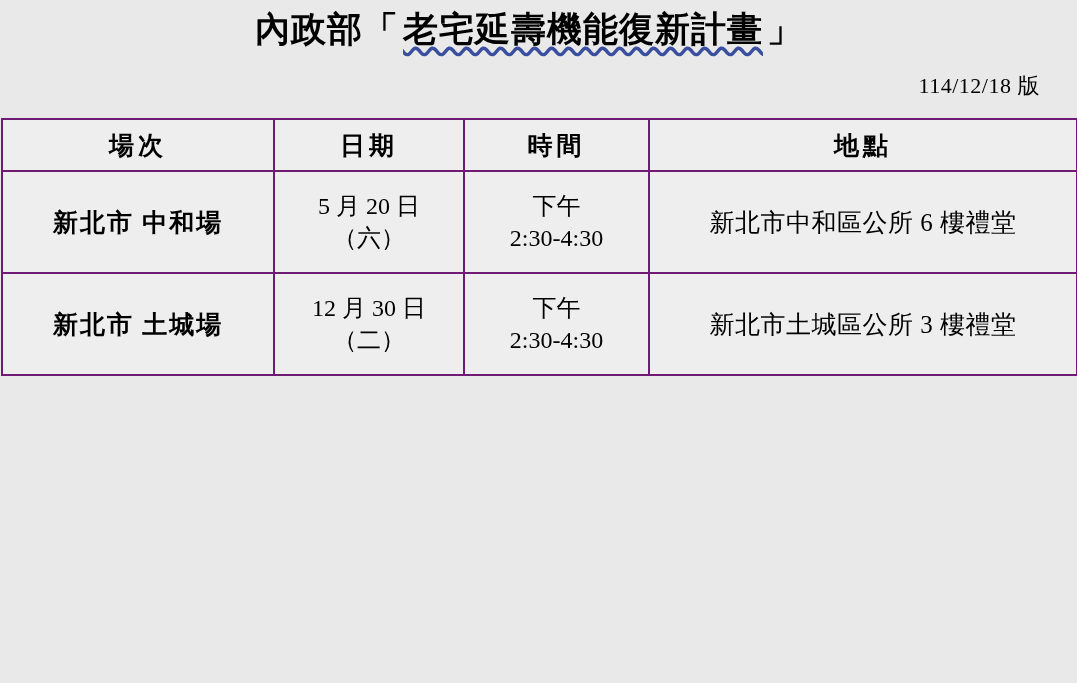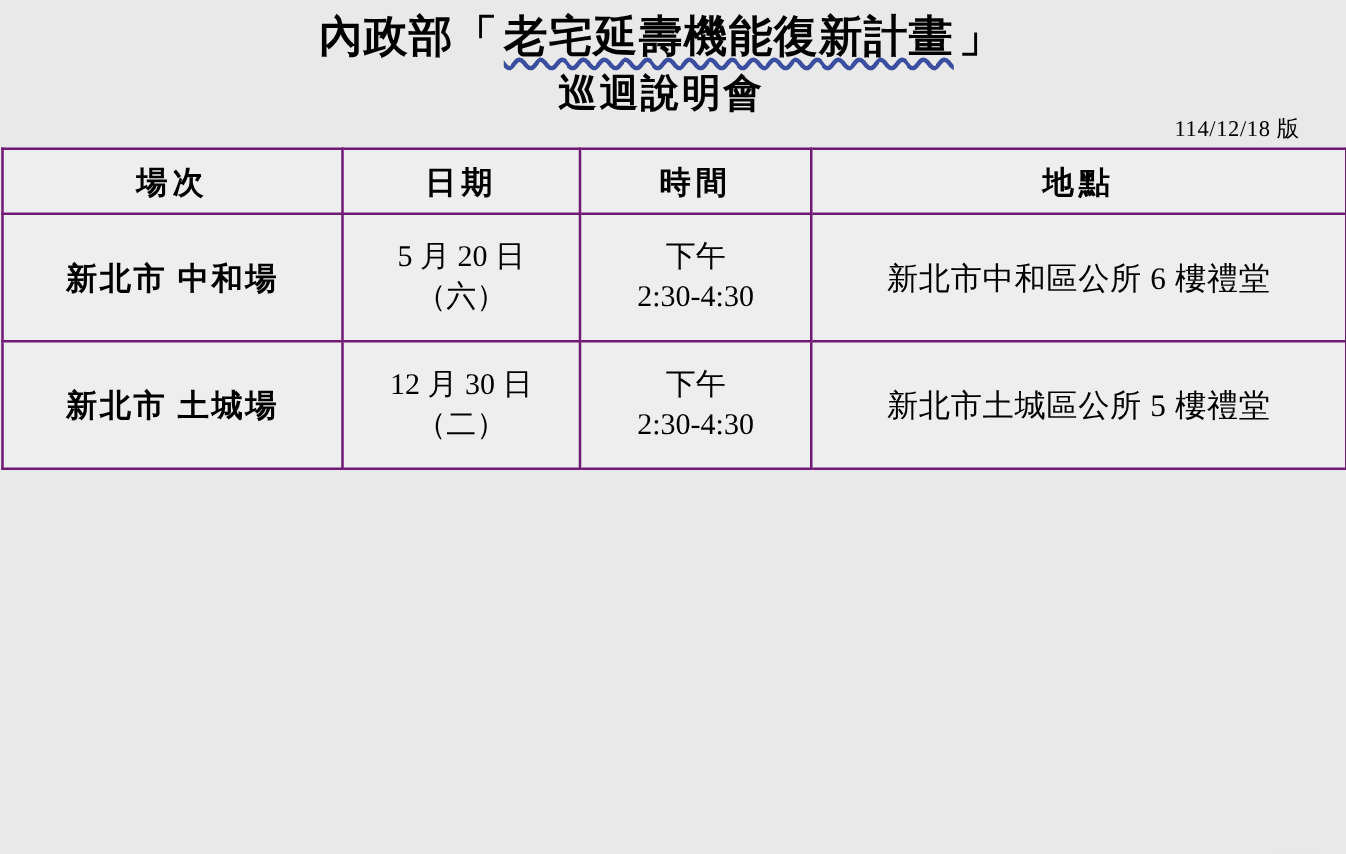--- a/index.html
+++ b/index.html
@@ -47,22 +47,22 @@
     text-align: center;
     font-size: 31px;
     font-weight: bold;
     letter-spacing: 2px;
     line-height: 1.3;
     margin-top: 2px;
   }
   .version {
     position: absolute;
     right: 18px;
-    bottom: 3px;
-    font-size: 18px;
+    bottom: 17px;
+    font-size: 22px;
     letter-spacing: 0.5px;
     white-space: nowrap;
   }
   
   table.schedule {
     border-collapse: collapse;
     width: 1075px;
     margin: 0 0 0 1px;
     table-layout: fixed;
   }
@@ -111,21 +111,20 @@
     display: block;
   }
 </style>
 </head>
 <body>
 
 <div class="page">
 
   <div class="header">
     <div class="title-line1"><span>內政部「</span><span class="emph">老宅延壽機能復新計畫</span><span>」</span></div>
-    <div class="title-line2">巡迴說明會</div>
     <div class="version">114/12/18 版</div>
   </div>
 
   <table class="schedule">
     <colgroup>
       <col class="c-session">
       <col class="c-date">
       <col class="c-time">
       <col class="c-place">
     </colgroup>
@@ -153,18 +152,18 @@
       <tr>
         <td class="cell-session">新北市 土城場</td>
         <td class="cell-date">
           <span class="sub">12 月 30 日</span>
           <span class="sub">（二）</span>
         </td>
         <td class="cell-time">
           <span class="sub">下午</span>
           <span class="sub">2:30-4:30</span>
         </td>
-        <td class="cell-place">新北市土城區公所 5 樓禮堂</td>
+        <td class="cell-place">新北市土城區公所 3 樓禮堂</td>
       </tr>
     </tbody>
   </table>
 
 </div>
 
 </body></html>

